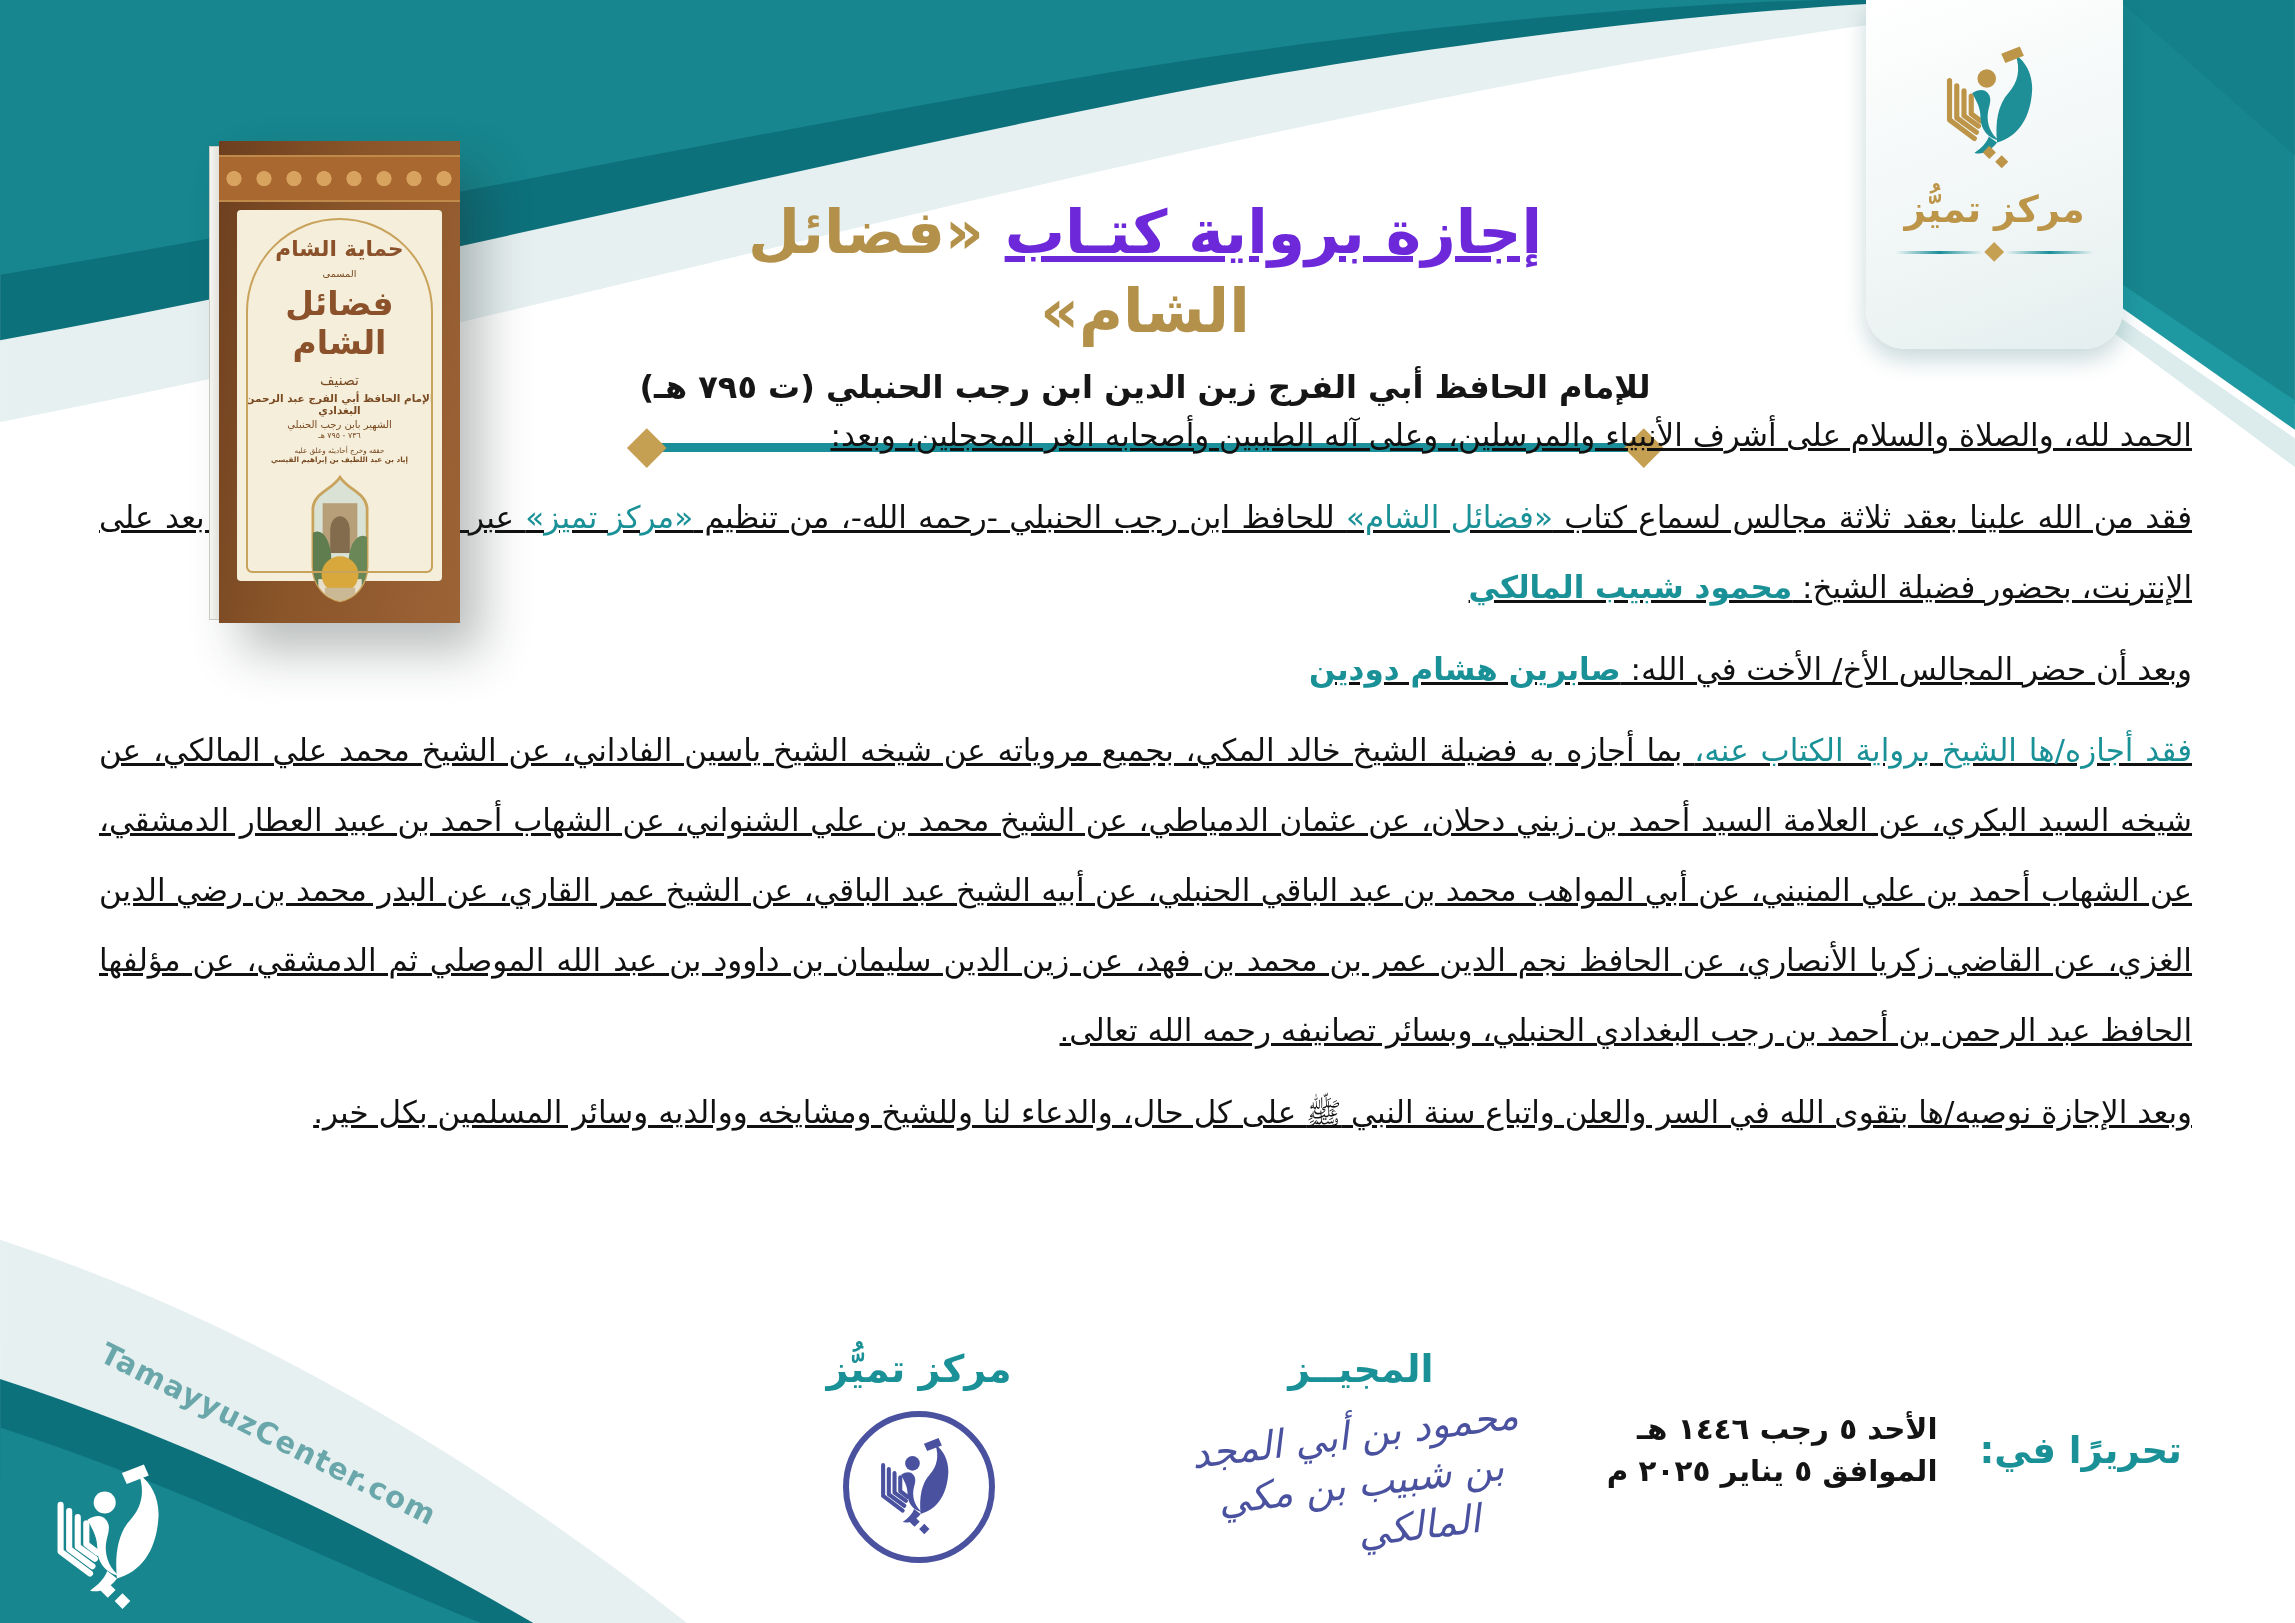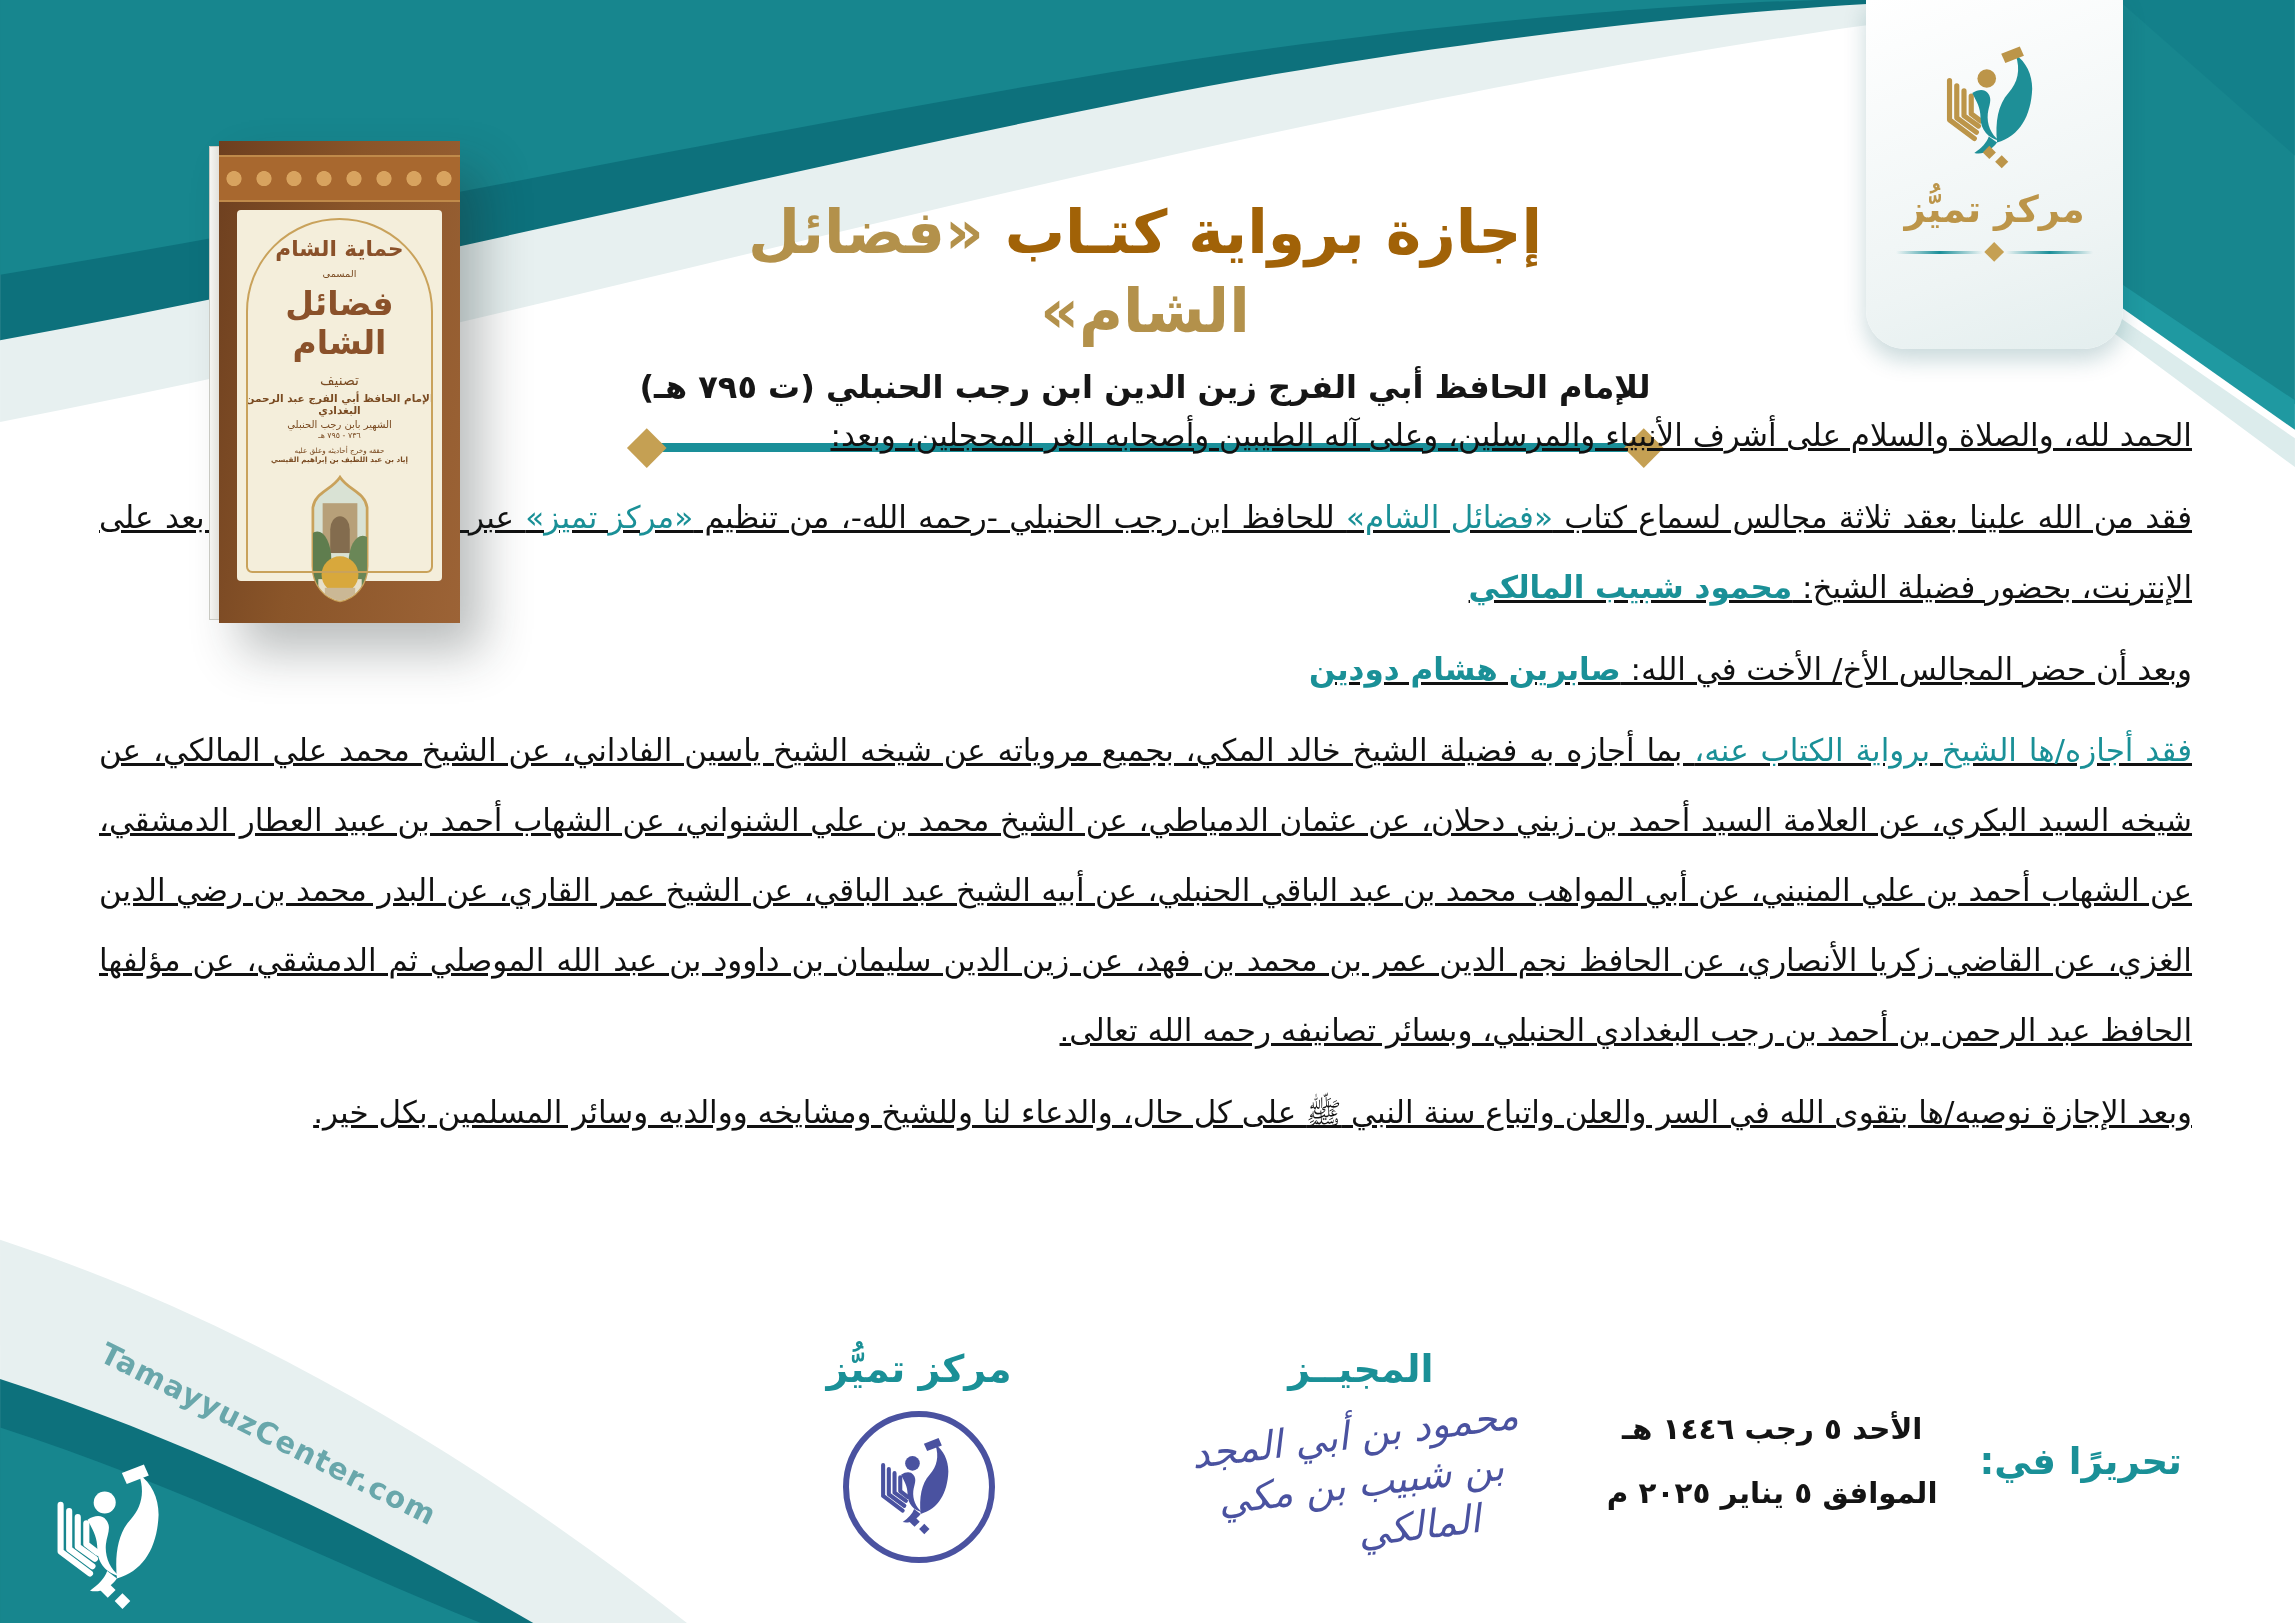--- a/index.html
+++ b/index.html
@@ -3,21 +3,21 @@
 <meta charset="utf-8">
 <style>
   html,body{margin:0;padding:0;background:#ffffff;}
   .canvas{position:relative;width:2295px;height:1623px;overflow:hidden;background:#fff;
           font-family:"DejaVu Sans","Liberation Sans",sans-serif;direction:rtl;}
   svg.bg{position:absolute;inset:0;z-index:0;}
 
   
   .header-block{position:absolute;left:638px;top:193px;width:1014px;text-align:center;z-index:3;}
   .main-title{margin:0;font-size:60px;font-weight:bold;line-height:79px;letter-spacing:-0.7px;}
-  .t-teal{color:#a16207;}
+  .t-teal{color:#6d28d9;text-decoration:underline;}
   .t-gold{color:#B3914B;}
   .subtitle{margin-top:17px;font-size:32px;font-weight:bold;color:#161616;}
   .divider{display:flex;align-items:center;margin-top:27.5px;}
   .divider .rule{flex:1;height:8.5px;background:#1A8F99;}
   .divider .dmd{width:27.5px;height:27.5px;background:#C5A053;transform:rotate(45deg);flex:0 0 auto;}
   .divider .dmd.left{margin-left:-5.2px;}
   .divider .dmd.right{margin-right:-5.2px;}
 
   
   .body-text{position:absolute;left:99px;right:103px;top:400px;z-index:3;color:#111;}
@@ -74,21 +74,21 @@
   .signature-script{margin-top:19.6px;transform:rotate(-7deg);color:#4A52A0;font-size:39px;font-style:italic;line-height:1.25;}
   .signature-script .s2{letter-spacing:9.2px;}
   .signature-script .s3{margin-left:105px;}
   .sig-center{left:808px;top:1347px;width:222px;}
   .stamp{width:140px;height:140px;border:6.5px solid #4A52A0;border-radius:50%;margin:19.6px auto 0;
          display:flex;align-items:center;justify-content:center;background:rgba(255,255,255,.6);}
 
   
   .date-block{position:absolute;right:113px;top:1412px;z-index:3;display:flex;gap:42px;align-items:center;}
   .date-label{font-size:37px;font-weight:bold;color:#1A9097;white-space:nowrap;}
-  .date-lines{display:flex;flex-direction:column;gap:30px;font-size:29.4px;font-weight:bold;color:#141414;text-align:center;}
+  .date-lines{display:flex;flex-direction:column;gap:8px;font-size:29.4px;font-weight:bold;color:#141414;text-align:right;}
 
   
   .watermark{position:absolute;left:110px;top:1336px;z-index:3;direction:ltr;
              transform:rotate(26.5deg);transform-origin:left top;
              font-size:29.4px;letter-spacing:1.3px;color:#69A7AB;font-weight:bold;}
   .corner-logo{position:absolute;left:41px;top:1458px;z-index:3;}
 </style>
 </head>
 <body>
 

